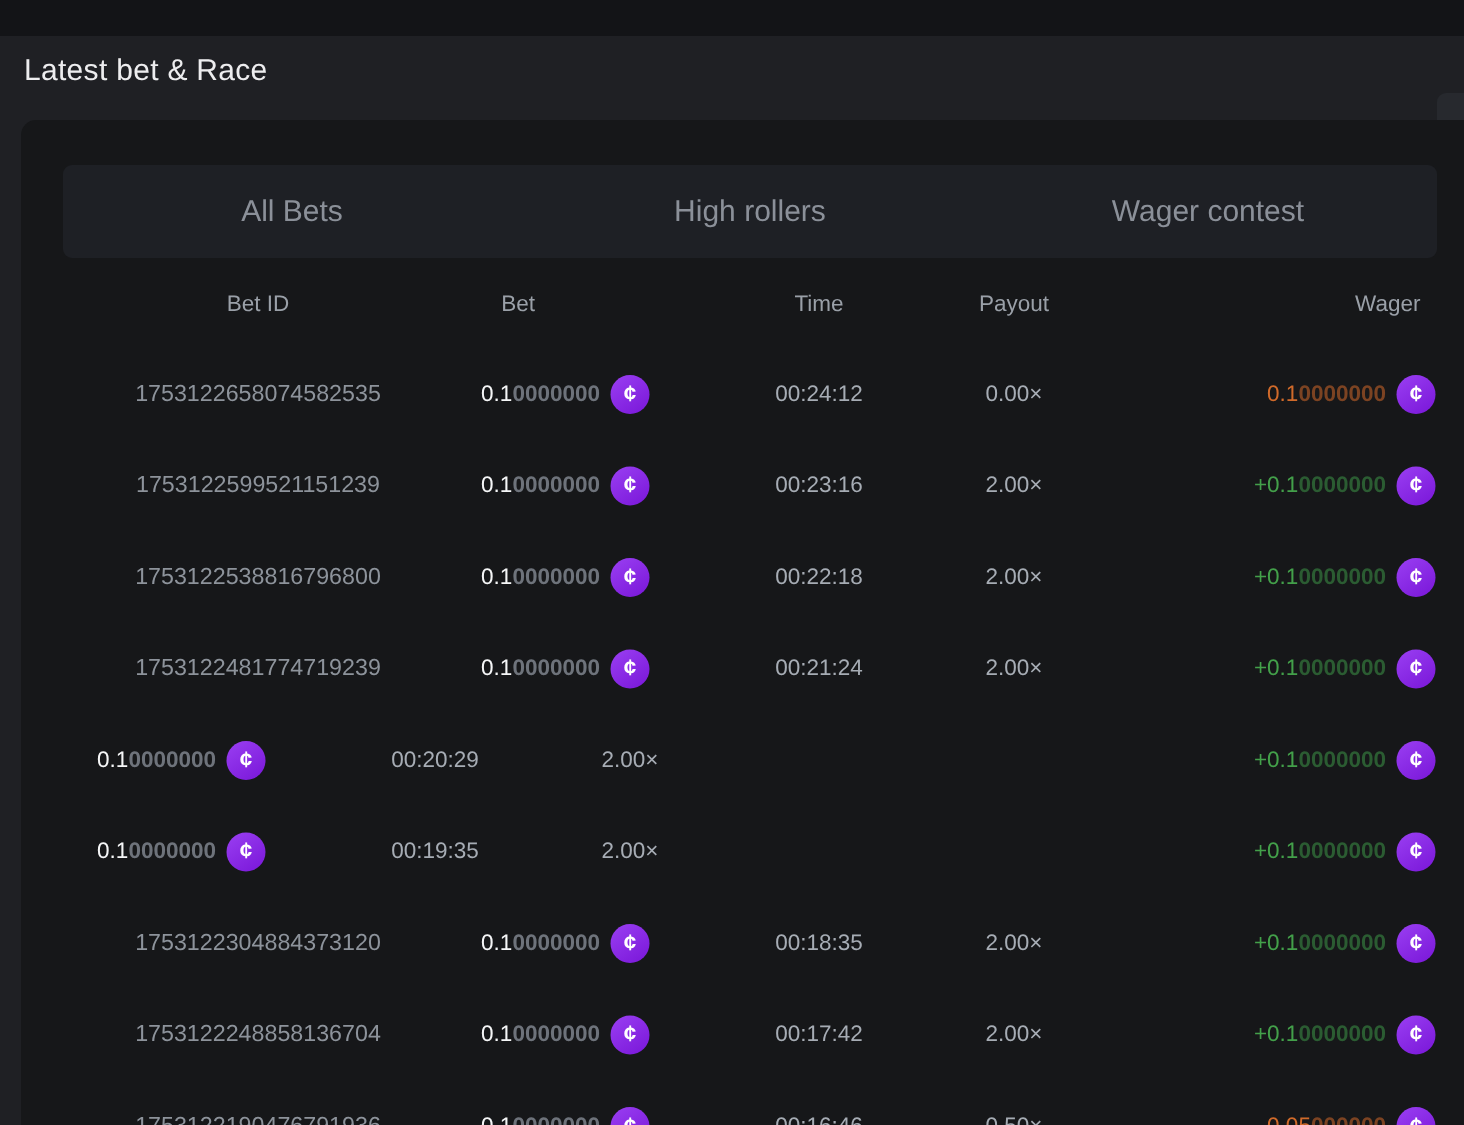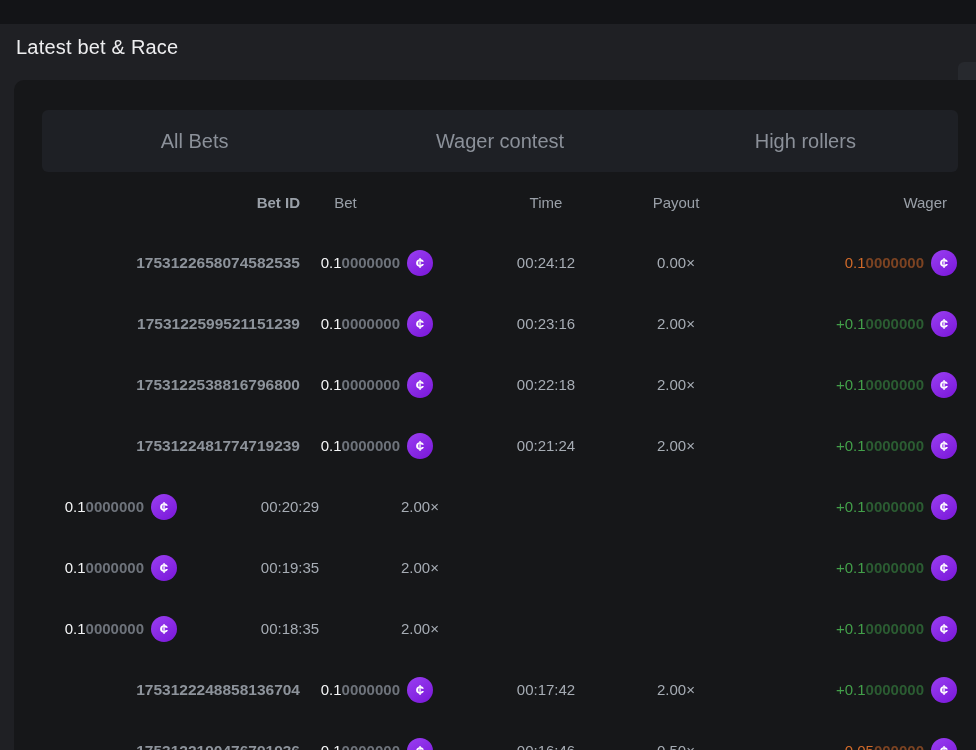--- a/index.html
+++ b/index.html
@@ -43,21 +43,21 @@
   .table {
     position:absolute; left:0; top:92px; right:0; bottom:auto;
   }
   .trow {
     display:flex; align-items:center;
     padding-left:30px; padding-right:19px;
     height:61px;
   }
   .trow.head { height:60px; }
   .col { font-size:15px; }
-  .col.c-id     { width:256px; text-align:right; color:var(--text-id); font-size:15.5px;font-weight:bold; }
+  .col.c-id     { width:256px; text-align:center; color:var(--text-id); font-size:15.5px; }
   .col.c-bet    { width:133px; margin-right:48px; text-align:center; display:flex; justify-content:flex-end; align-items:center; }
   .col.c-time   { width:130px; text-align:center; color:var(--text-muted); }
   .col.c-payout { width:130px; text-align:center; color:var(--text-muted); }
   .col.c-profit { flex:1 1 auto; text-align:right; display:flex; justify-content:flex-end; align-items:center; }
   .head .col { color:var(--text-header); font-size:15px; display:block; }
   .head .c-bet    { padding-right:42px; }
   .head .c-profit { padding-right:10px; }
   .amt b { color:var(--text-white); font-weight:400; }
   .amt .zeros { color:var(--text-zeros); font-weight:700; }
   .coin {
@@ -79,22 +79,22 @@
 <div class="topstrip"></div>
 
 <h1 class="page-title">Latest bet &amp; Race</h1>
 
 <div class="scroll-notch"></div>
 
 <div class="panel">
 
   <div class="tabbar">
     <div class="tab">All Bets</div>
+    <div class="tab">High rollers</div>
     <div class="tab">Wager contest</div>
-    <div class="tab">High rollers</div>
   </div>
 
   <div class="table">
     <div class="trow head">
       <div class="col c-id">Bet ID</div>
       <div class="col c-bet">Bet</div>
       <div class="col c-time">Time</div>
       <div class="col c-payout">Payout</div>
       <div class="col c-profit">Wager</div>
     </div>
@@ -199,20 +199,21 @@
     <div class="col c-payout">2.00×</div>
     <div class="col c-profit win">
       <span class="amt"><b>+0.1</b><span class="zeros">0000000</span></span>
       <span class="coin">
               <span>¢</span>
             </span>
     </div>
   </div>
 
   <div class="trow">
+    <div class="col c-id">1753122304884373120</div>
     <div class="col c-bet">
       <span class="amt"><b>0.1</b><span class="zeros">0000000</span></span>
       <span class="coin">
               <span>¢</span>
             </span>
     </div>
     <div class="col c-time">00:18:35</div>
     <div class="col c-payout">2.00×</div>
     <div class="col c-profit win">
       <span class="amt"><b>+0.1</b><span class="zeros">0000000</span></span>

